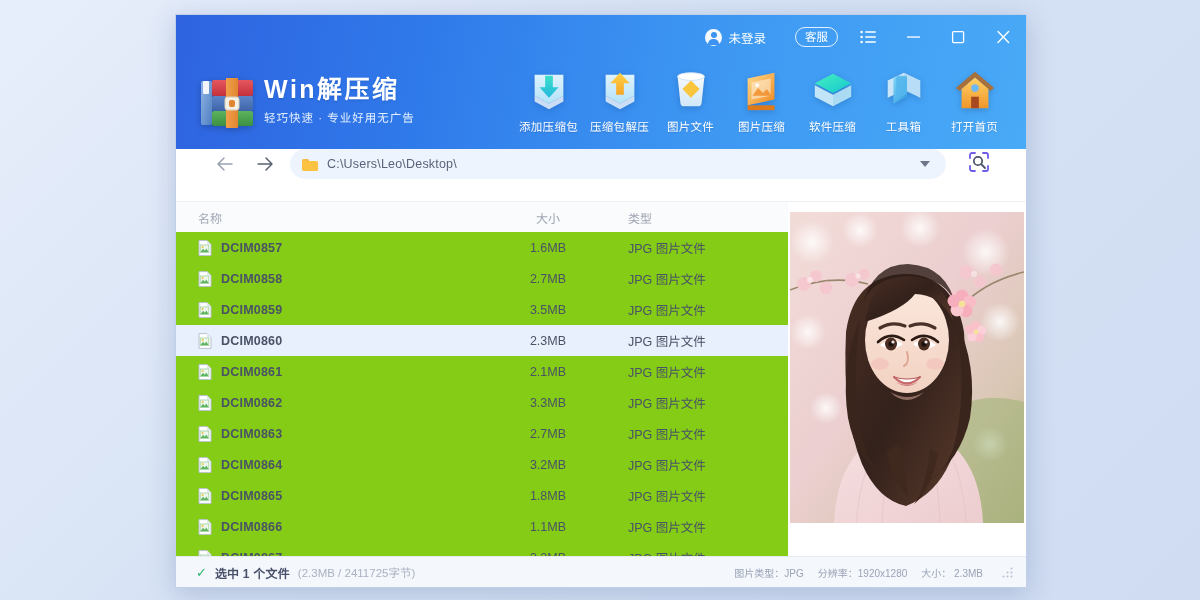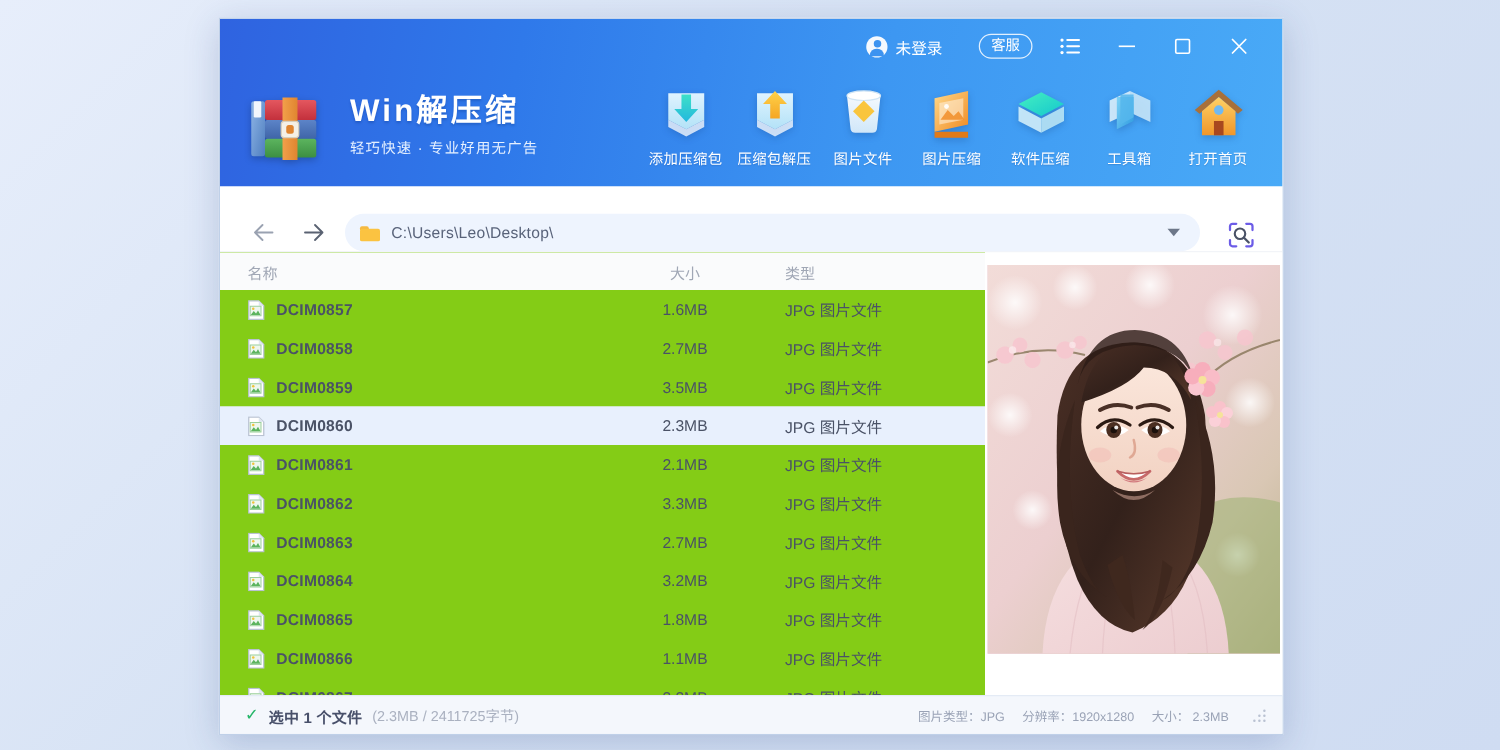--- a/index.html
+++ b/index.html
@@ -19,59 +19,59 @@
     border:1px solid #bfd0e8;
     display:flex;flex-direction:column;
   }
 
   
   .header{
     position:relative;height:134px;flex:0 0 134px;
     background:linear-gradient(100deg,#2f63e0 0%,#2f79ea 28%,#3d97f2 62%,#49aaf7 100%);
   }
   .titlebar{
-    position:absolute;top:0;right:20px;height:44px;
+    position:absolute;top:0;right:8px;height:44px;
     display:flex;align-items:center;gap:11px;
   }
   .user-chip{display:flex;align-items:center;gap:6px;color:#fff;font-size:12.5px;padding:0 8px;cursor:default;}
   .avatar-ic{width:17px;height:17px;border-radius:50%;background:#ffffff;position:relative;opacity:.95;}
   .avatar-ic::before{content:"";position:absolute;left:5.5px;top:3px;width:6px;height:6px;border-radius:50%;background:#3d93f0;}
   .avatar-ic::after{content:"";position:absolute;left:3px;top:10.5px;width:11px;height:6px;border-radius:5px 5px 0 0;background:#3d93f0;}
   .svc-btn{
     color:#fff;font-size:11.5px;border:1px solid rgba(255,255,255,.85);
     border-radius:10px;padding:2px 9px;margin-left:10px;line-height:1.25;cursor:pointer;
   }
   .winbtn{
     width:30px;height:30px;display:flex;align-items:center;justify-content:center;
     color:#fff;cursor:pointer;margin-left:4px;
   }
   .winbtn svg{display:block;}
   .titlebar .winbtn:first-of-type{margin-left:16px;}
 
   
-  .brand{position:absolute;left:22px;top:54px;display:flex;align-items:center;gap:24px;}
+  .brand{position:absolute;left:22px;top:54px;display:flex;align-items:center;gap:8px;}
   .logo{width:58px;height:62px;position:relative;filter:drop-shadow(0 2px 3px rgba(0,0,0,.22));}
   .brand-txt .name{
     color:#fff;font-size:25px;font-weight:bold;letter-spacing:2.5px;line-height:1.15;
     text-shadow:0 1px 2px rgba(0,40,110,.25);
   }
   .brand-txt .slogan{color:#e5f0ff;font-size:11.5px;letter-spacing:1px;margin-top:6px;}
 
   
   .toolbar{position:absolute;right:16px;top:52px;display:flex;align-items:flex-start;gap:0px;}
   .tool{
     width:71px;display:flex;flex-direction:column;align-items:center;gap:5px;cursor:pointer;
   }
   .tool .ic{width:46px;height:46px;filter:drop-shadow(0 2px 3px rgba(0,30,90,.22));}
   .tool .lb{color:#fff;font-size:11.5px;letter-spacing:.3px;white-space:nowrap;text-shadow:0 1px 1px rgba(0,40,110,.2);}
 
   
   .addressbar{
-    height:52px;flex:0 0 52px;background:#fff;display:flex;align-items:flex-end;
-    padding:0 20px;gap:10px;border-bottom:1px solid #eef1f6;
+    height:52px;flex:0 0 52px;background:#fff;display:flex;align-items:flex-start;
+    padding:0 34px;gap:10px;border-bottom:1px solid #eef1f6;
   }
   .navbtn{width:30px;height:30px;display:flex;align-items:center;justify-content:center;color:#8b93a3;cursor:pointer;}
   .pathbox{
     flex:1;height:30px;background:#eef4fe;border-radius:15px;display:flex;align-items:center;
     padding:0 12px;gap:9px;cursor:text;
   }
   .folder-ic{width:16px;height:14px;position:relative;flex:0 0 auto;}
   .folder-ic::before{content:"";position:absolute;left:0;top:1.5px;width:6.5px;height:3px;background:#f5b942;border-radius:1.5px 1.5px 0 0;}
   .folder-ic::after{content:"";position:absolute;left:0;top:3.5px;width:16px;height:10.5px;background:#fbc341;border-radius:1.5px;}
   .pathtxt{font-size:12.5px;color:#59637a;letter-spacing:.2px;flex:1;}

